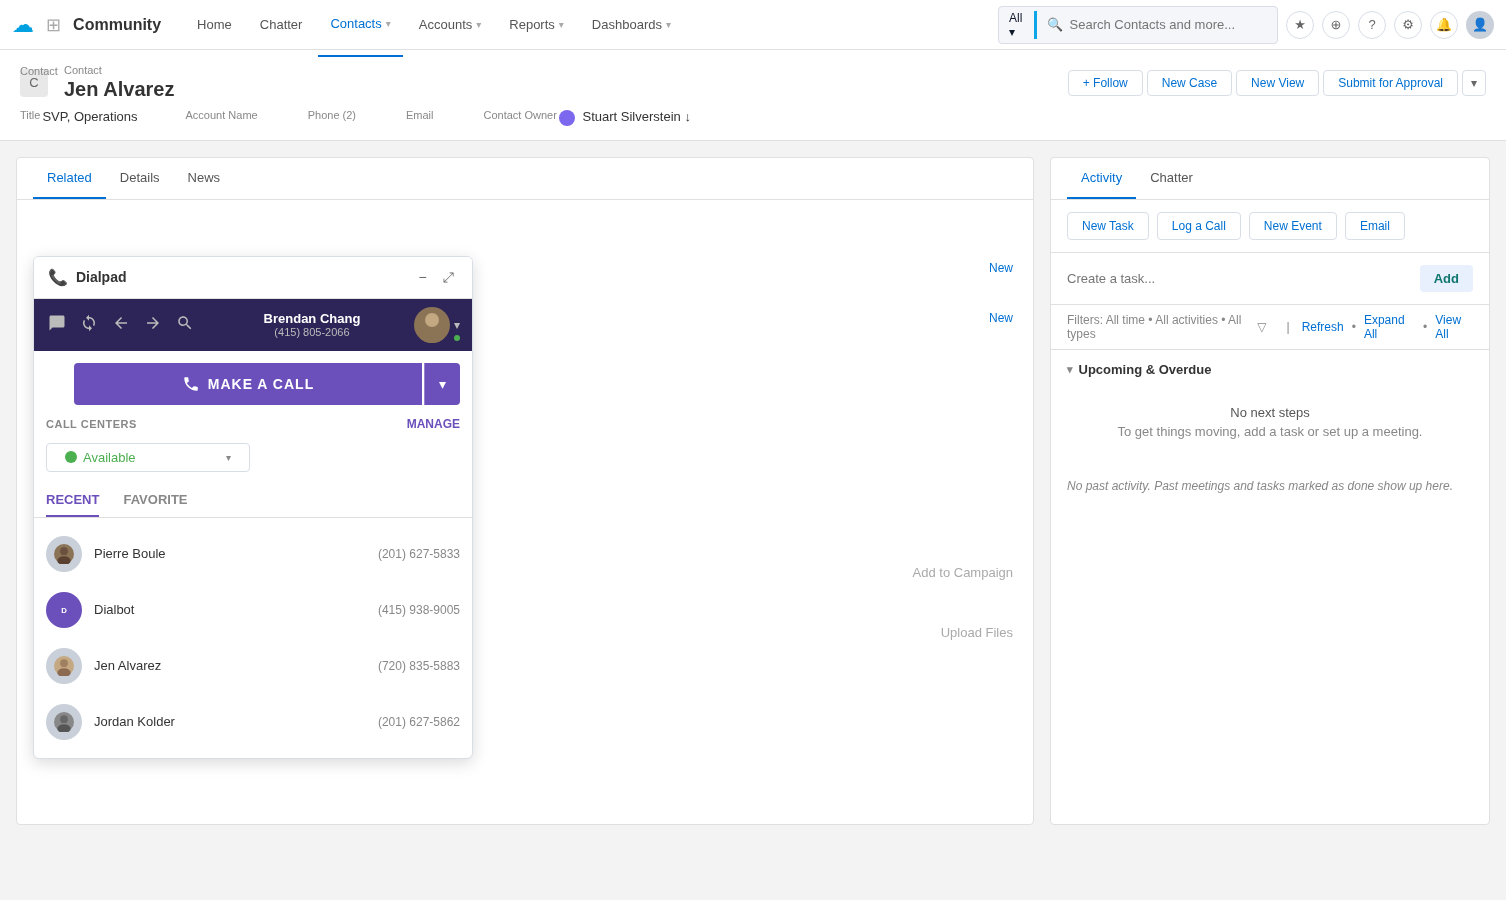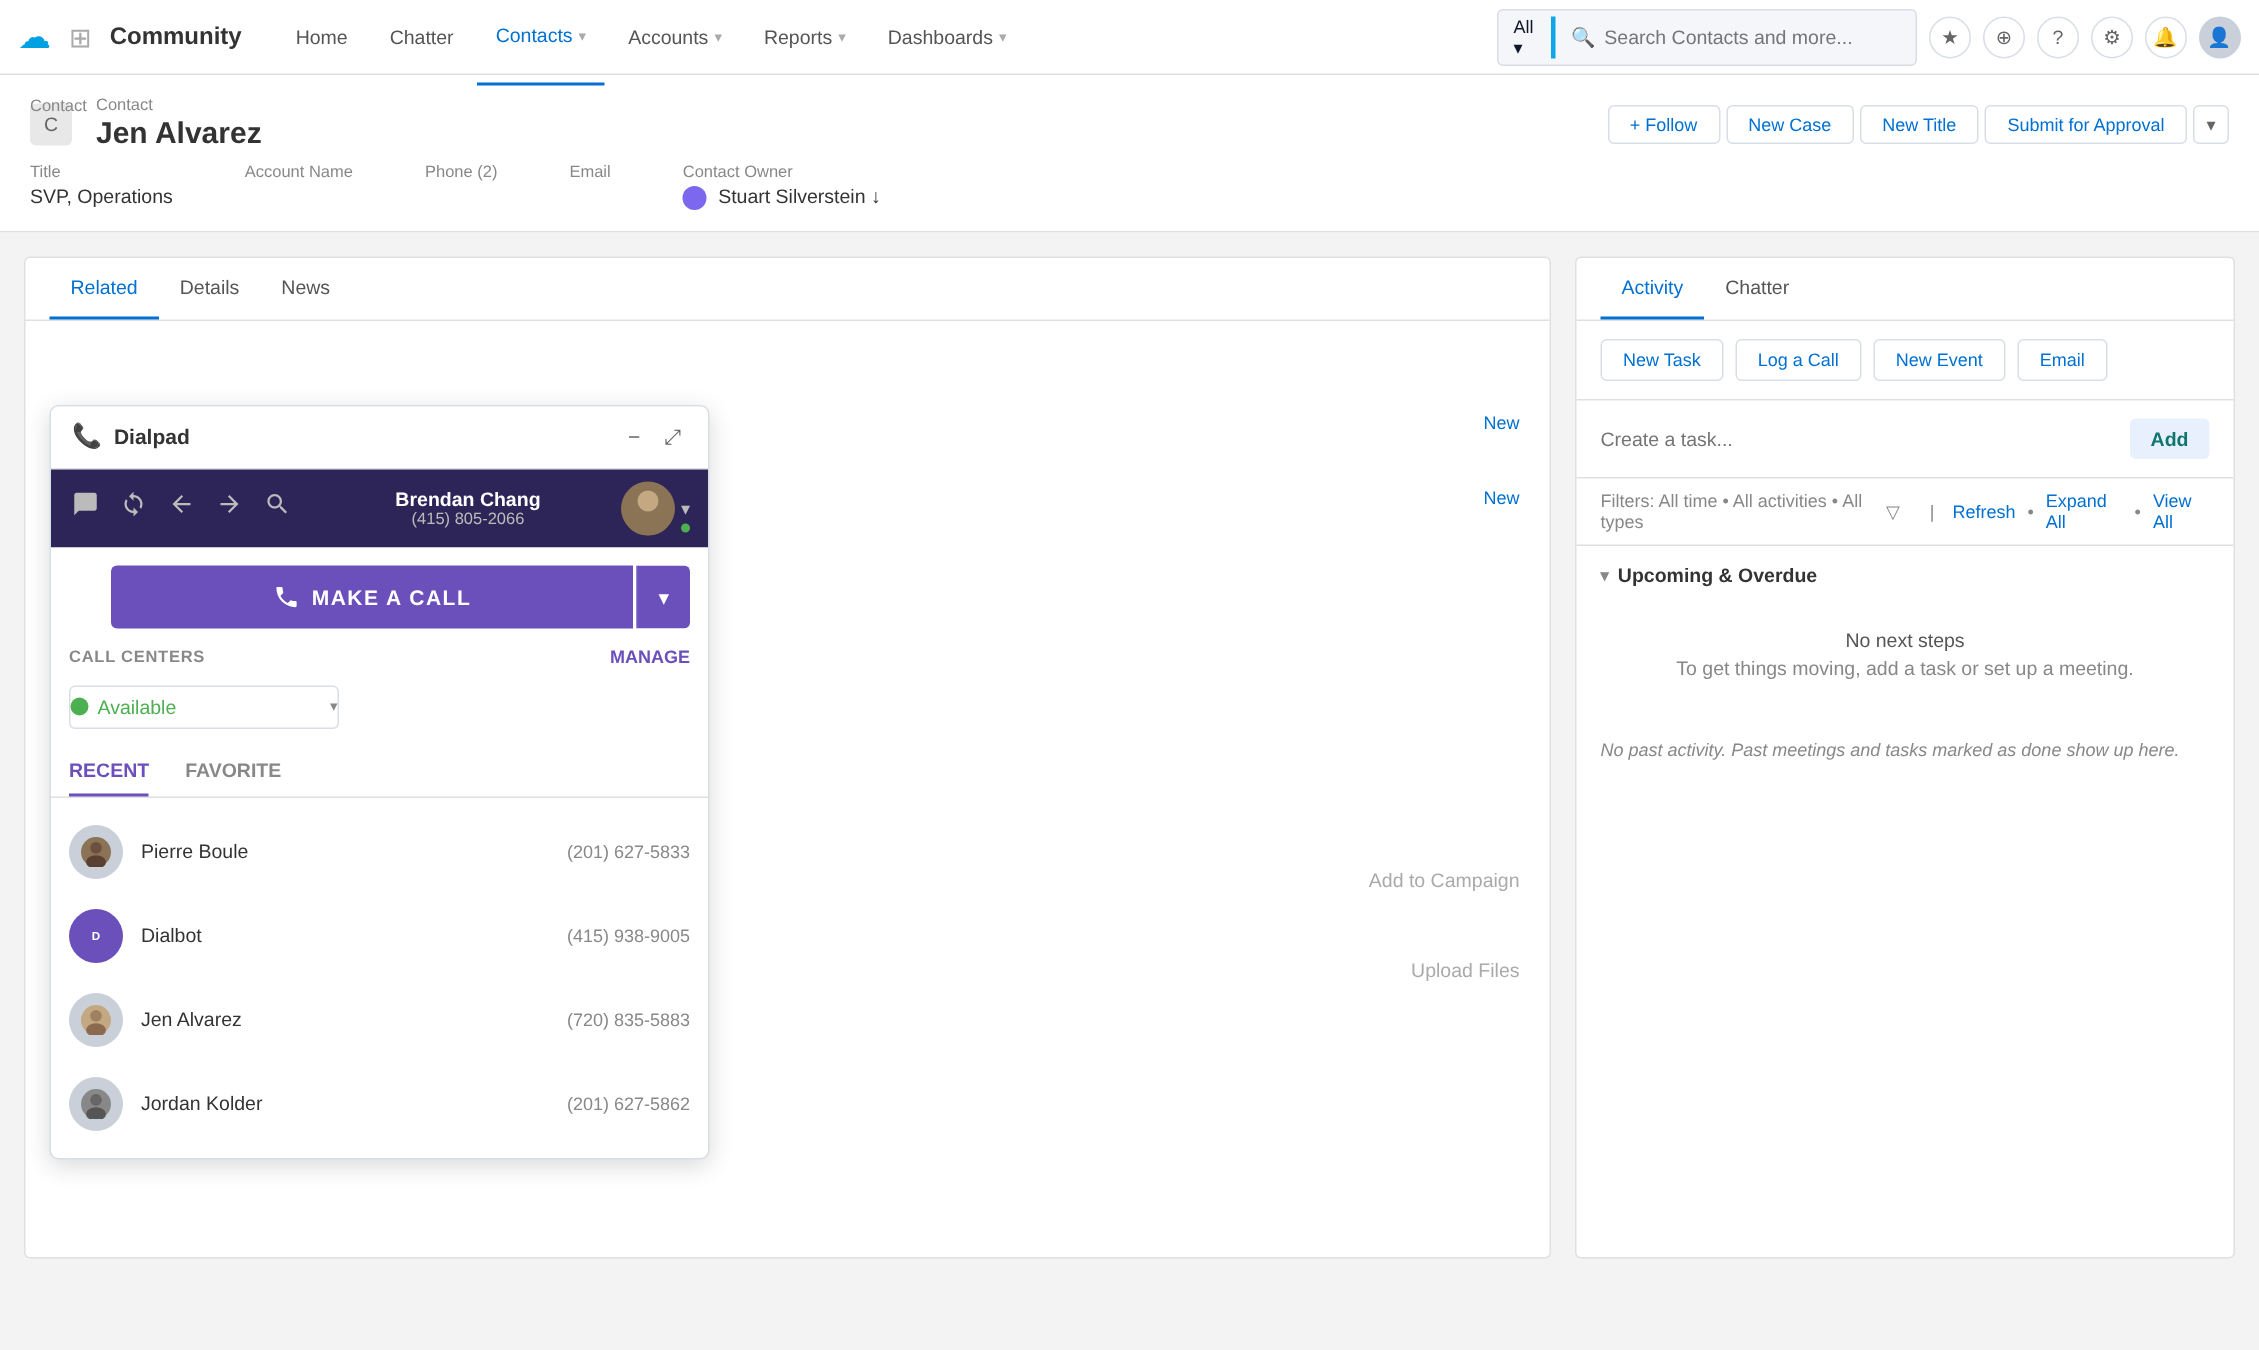--- a/index.html
+++ b/index.html
@@ -35,21 +35,21 @@
       padding: 14px 20px;
       border-bottom: 1px solid #e0e0e0;
     }
     .record-header .record-icon { display: inline-block; background: #e8e8e8; color: #666; width: 28px; height: 28px; border-radius: 4px; text-align: center; line-height: 28px; font-size: 13px; margin-right: 8px; }
     .record-title-row { display: flex; align-items: center; justify-content: space-between; }
     .record-title { font-size: 20px; font-weight: 600; color: #333; }
     .record-actions { display: flex; gap: 4px; align-items: flex-start; }
     .btn-outline { border: 1px solid #d8dde6; background: #fff; padding: 5px 14px; border-radius: 4px; cursor: pointer; font-size: 12px; color: #0070d2; }
     .btn-dropdown { border: 1px solid #d8dde6; background: #fff; padding: 5px 8px; border-radius: 4px; cursor: pointer; font-size: 12px; color: #666; }
     .record-fields { display: flex; gap: 48px; margin-top: 12px; }
-    .field-item { display: flex; flex-direction: column; gap: 2px; }
+    .field-item { display: flex; flex-direction: row; gap: 2px; }
     .field-label { font-size: 11px; color: #888; }
     .field-value { font-size: 13px; color: #333; }
     .field-value.link { color: #0070d2; }
     .owner-avatar { display: inline-block; width: 16px; height: 16px; border-radius: 50%; background: #7b68ee; margin-right: 4px; vertical-align: middle; }
 
     
     .main-content { display: flex; gap: 0; padding: 16px; background: #f3f3f3; min-height: calc(900px - 200px); }
 
     
     .left-panel { flex: 1; background: #fff; border-radius: 4px; border: 1px solid #e0e0e0; min-width: 0; position: relative; }
@@ -142,25 +142,25 @@
       align-items: center;
       justify-content: space-between;
     }
     .call-centers-label { font-size: 11px; color: #888; font-weight: 600; letter-spacing: 0.5px; text-transform: uppercase; }
     .manage-link { font-size: 12px; color: #6b4fbb; font-weight: 600; cursor: pointer; }
     .available-select {
       display: flex;
       align-items: center;
       border: 1px solid #d8dde6;
       border-radius: 4px;
-      padding: 6px 0;
+      padding: 6px 18px;
       gap: 6px;
       cursor: pointer;
       background: #fff;
-      width: 180px;
+      width: 204px;
       margin: 0 12px 12px;
     }
     .available-dot { width: 12px; height: 12px; border-radius: 50%; background: #4caf50; flex-shrink: 0; }
     .available-text { font-size: 13px; color: #4caf50; flex: 1; }
     .available-arrow { font-size: 10px; color: #888; }
 
     
     .dialpad-tabs {
       display: flex;
       padding: 8px 12px 0;
@@ -240,21 +240,21 @@
       <div style="font-size:11px;color:#888;position:absolute;margin-top:-24px;">Contact</div>
       <span class="record-icon">C</span>
       <div>
         <div style="font-size:11px;color:#888;margin-bottom:2px;">Contact</div>
         <span class="record-title">Jen Alvarez</span>
       </div>
     </div>
     <div class="record-actions">
       <button class="btn-outline">+ Follow</button>
       <button class="btn-outline">New Case</button>
-      <button class="btn-outline">New Title</button>
+      <button class="btn-outline">New View</button>
       <button class="btn-outline">Submit for Approval</button>
       <button class="btn-dropdown">▾</button>
     </div>
   </div>
   <div class="record-fields" style="margin-top:8px;">
     <div class="field-item">
       <span class="field-label">Title</span>
       <span class="field-value">SVP, Operations</span>
     </div>
     <div class="field-item">

